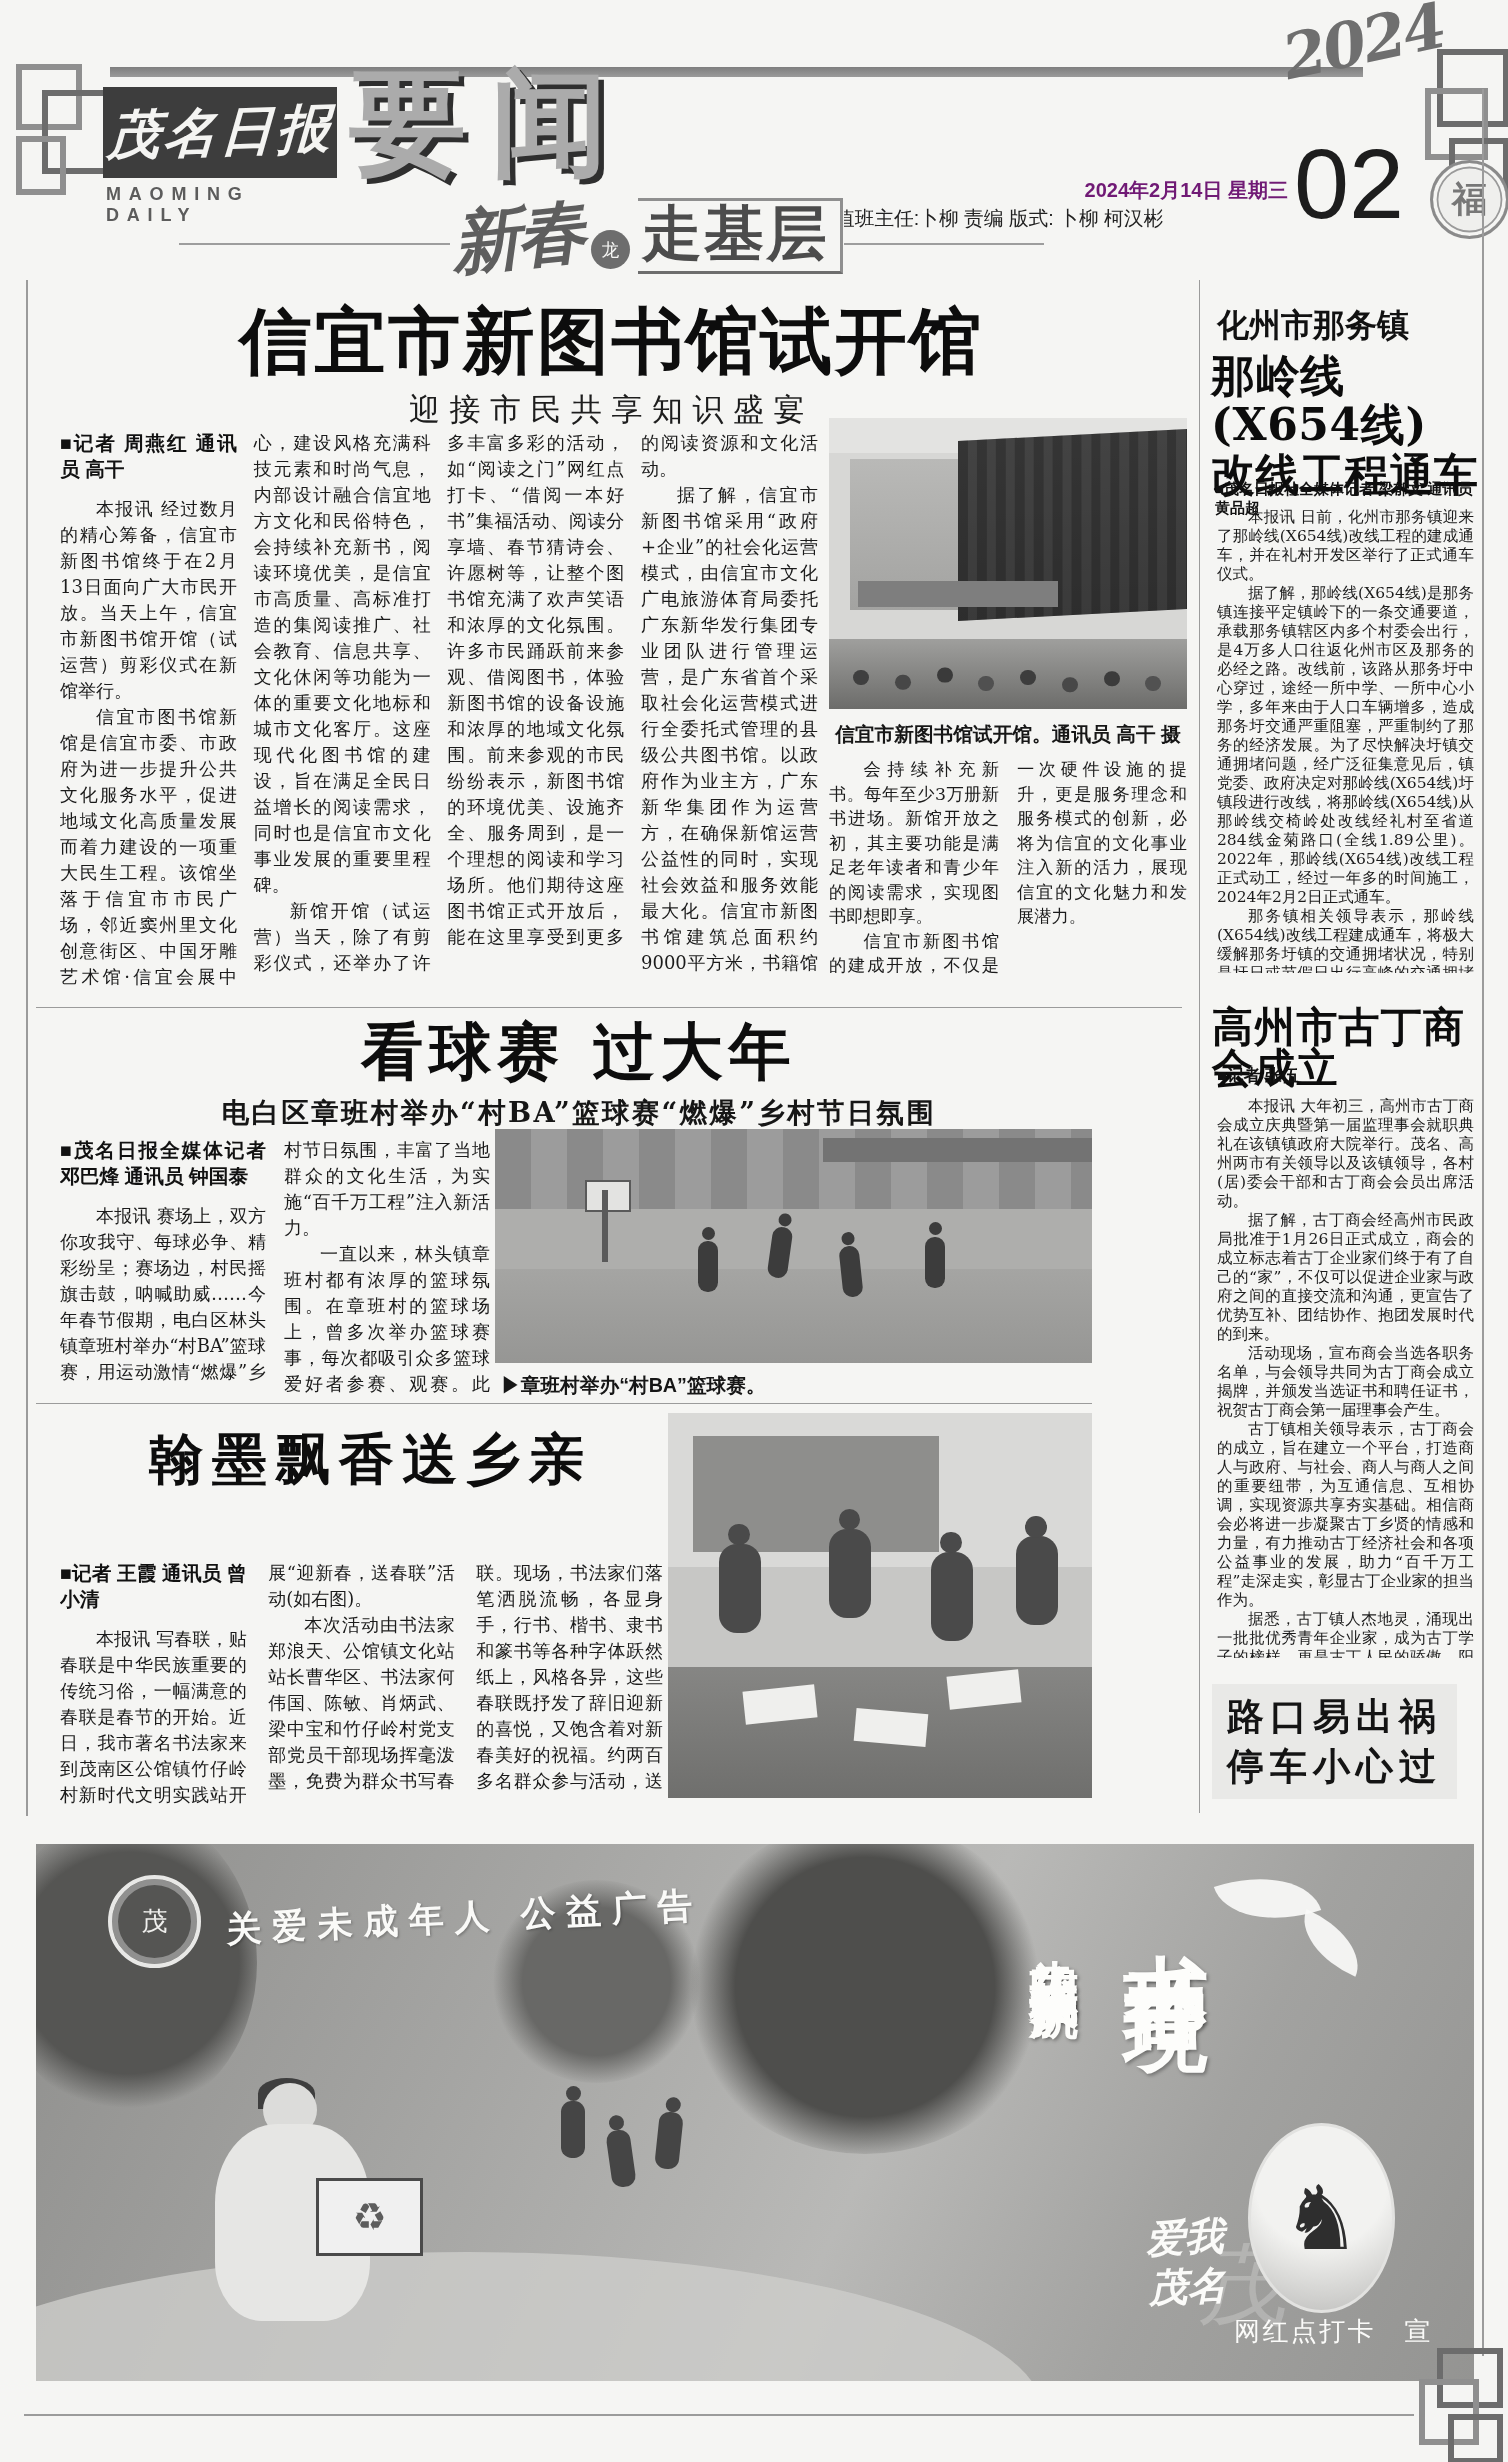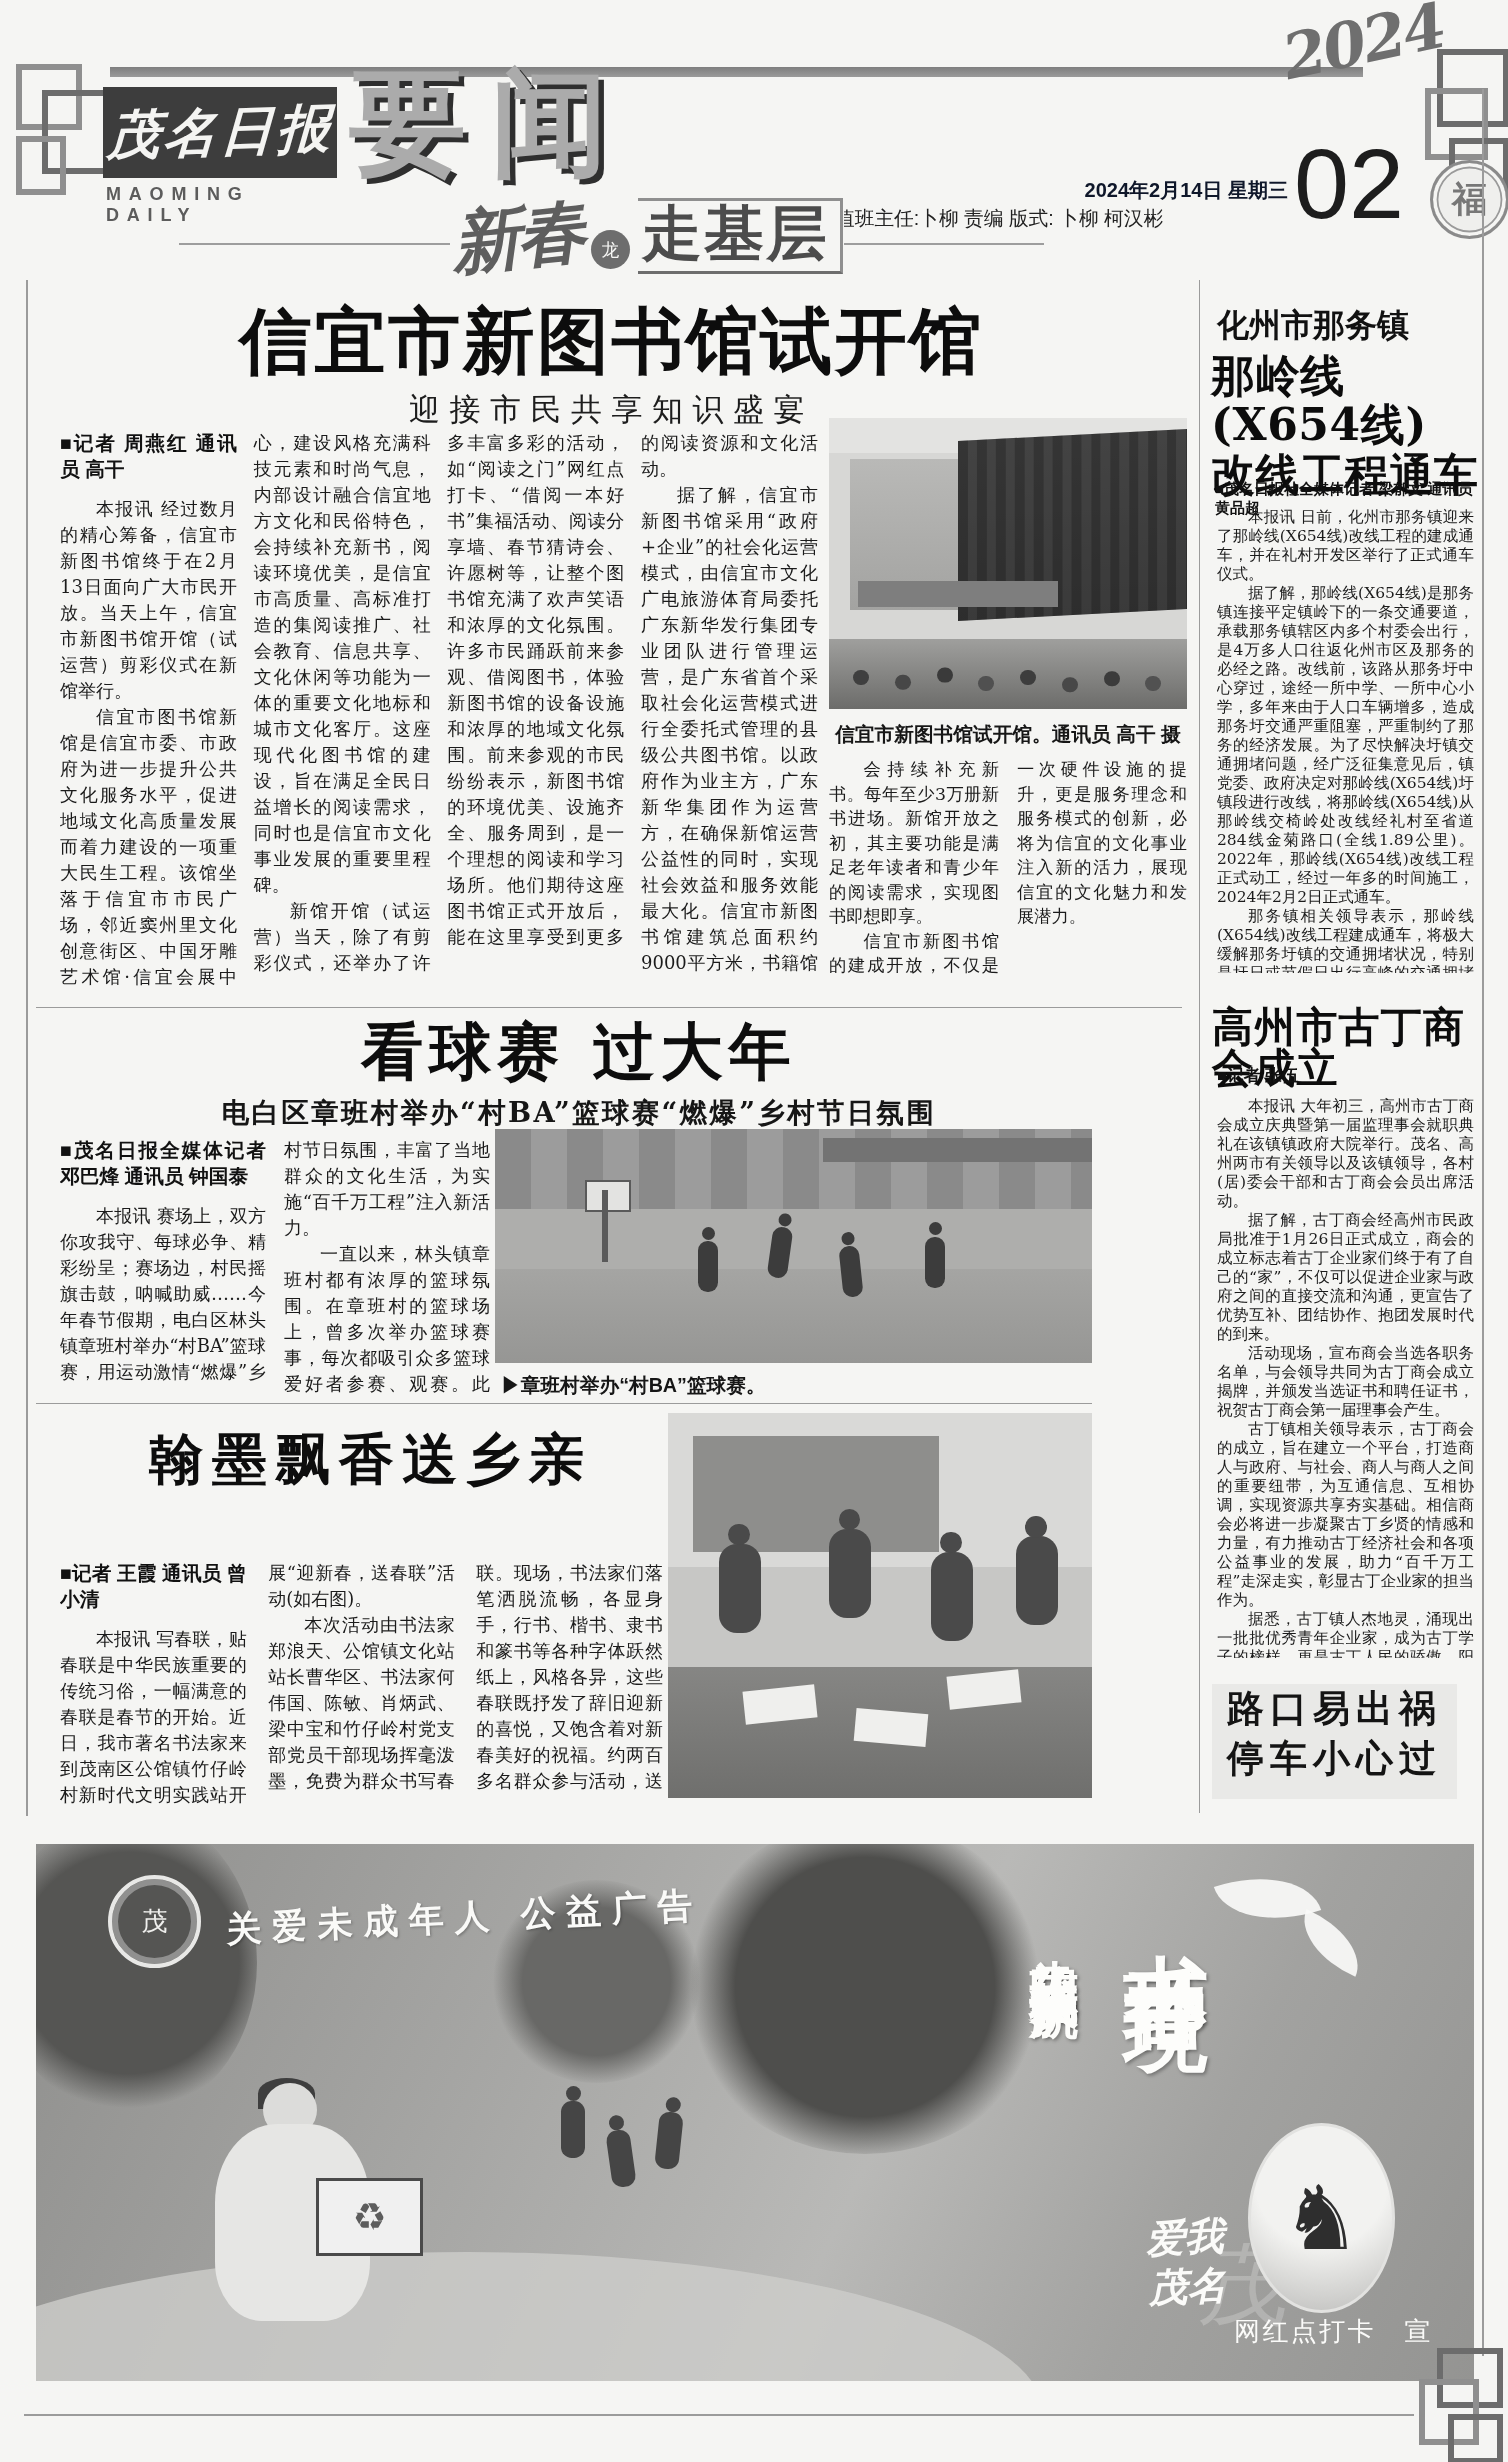--- a/index.html
+++ b/index.html
@@ -10,21 +10,21 @@
   .center{text-align:center;}
   
   .mast-strip{left:110px;top:67px;width:1253px;height:9.5px;background:linear-gradient(#7e7e7e,#9a9a9a);}
   .brand-box{left:103px;top:87px;width:234px;height:91px;background:#3d3d3d;display:flex;align-items:center;justify-content:center;}
   .brand-box span{color:#f4f4f2;font-size:53px;font-weight:bold;font-style:italic;letter-spacing:3.6px;transform:skewX(-4deg) rotate(-2deg);}
   .brand-en{left:106px;top:184px;width:233px;font-size:18px;letter-spacing:7.8px;color:#5c5c5c;font-weight:bold;}
   .section-title{left:349px;top:64px;font-size:117px;font-weight:900;letter-spacing:25px;color:#ababab;
                  text-shadow:5.4px 5.4px 0 #2f2f2f;line-height:1;}
   .year-callig{left:1282px;top:10.7px;font-size:62px;font-weight:900;font-style:italic;color:#6f6f6f;
                transform:rotate(-12deg);letter-spacing:-2.4px;line-height:1;}
-  .date-line{left:835px;top:177px;width:453px;text-align:right;font-size:20px;font-weight:bold;color:#0f172a;}
+  .date-line{left:835px;top:177px;width:453px;text-align:right;font-size:20px;font-weight:bold;color:#701a75;}
   .staff-line{left:835px;top:205px;width:453px;font-size:19.7px;color:#222;}
   .page-num{left:1294px;top:134px;font-size:99px;color:#1d1d1d;line-height:1;font-family:"Liberation Sans",sans-serif;text-align:center;}
   .seal{left:1430px;top:160px;width:73px;height:73px;border-radius:50%;border:3.6px solid #8a8a8a;background:#efefed;
         box-shadow:inset 0 0 0 3.6px #f5f5f3,inset 0 0 0 5.4px #9a9a9a;display:flex;align-items:center;justify-content:center;}
   .seal span{font-size:35px;color:#777;font-weight:bold;}
   
   .fret div{position:absolute;border:6.6px solid #8f8f8f;}
   .fret .f-dark{border-color:#6c6c6c;}
   
   .banner-line{left:179px;top:243px;width:865px;height:2.4px;background:#9d9d9d;}
@@ -78,21 +78,21 @@
   .ph-bb .board{position:absolute;left:15%;top:22%;width:42px;height:27.4px;background:#e3e3e1;border:2.4px solid #5a5a5a;}
   .ph-bb .player{position:absolute;width:20px;height:51px;border-radius:9.5px;background:#3c3c3c;}
   .ph-bb .player::before{content:"";position:absolute;left:4.2px;top:-14.3px;width:13px;height:13px;border-radius:50%;background:#3c3c3c;}
   .ph-cal{background:linear-gradient(#d9d9d7 0 40%,#c7c7c5 40% 100%);}
   .ph-cal .wall{position:absolute;left:6%;top:6%;width:58%;height:30%;background:#8e8e8c;}
   .ph-cal .table{position:absolute;left:0;bottom:0;width:100%;height:34%;background:linear-gradient(#868684,#6f6f6d);}
   .ph-cal .sheet{position:absolute;background:#efefed;width:72px;height:33px;transform:rotate(-6deg);}
   .ph-cal .fig{position:absolute;width:42px;height:89px;border-radius:18px;background:#4a4a4a;}
   .ph-cal .fig::before{content:"";position:absolute;left:9.5px;top:-20px;width:21.5px;height:21.5px;border-radius:50%;background:#4a4a4a;}
   
-  .safety-box{left:1212px;top:1684px;width:245px;height:115px;background:#e9e9e7;display:flex;flex-direction:column;align-items:center;}
+  .safety-box{left:1212px;top:1684px;width:245px;height:115px;background:#e9e9e7;display:flex;flex-direction:column;align-items:center;justify-content:center;}
   .safety-box div{font-size:37px;font-weight:900;letter-spacing:6px;color:#141414;line-height:1.35;}
   
   .ad{left:36px;top:1844px;width:1438px;height:537px;overflow:hidden;
       background:linear-gradient(115deg,#8f8f8d 0%,#a7a7a5 34%,#b9b9b7 58%,#a2a2a0 78%,#949492 100%);}
   .ad .tree{position:absolute;border-radius:50%;}
   .ad .ground{position:absolute;left:-10%;bottom:-36%;width:80%;height:60%;border-radius:50%;background:#cdcdcb;opacity:.8;}
   .ad .emblem{position:absolute;left:72px;top:31px;width:85px;height:85px;border-radius:50%;border:4.2px solid #e8e8e6;
       box-shadow:inset 0 0 0 6px rgba(255,255,255,.35);display:flex;align-items:center;justify-content:center;color:#f0f0ee;font-size:26px;}
   .ad .tagline{position:absolute;left:190px;top:50px;font-family:"Liberation Sans",sans-serif;font-weight:bold;
       font-size:35px;letter-spacing:10.7px;color:#fafaf8;transform:rotate(-3deg);text-shadow:1.2px 1.2px 2.4px rgba(0,0,0,.25);}

